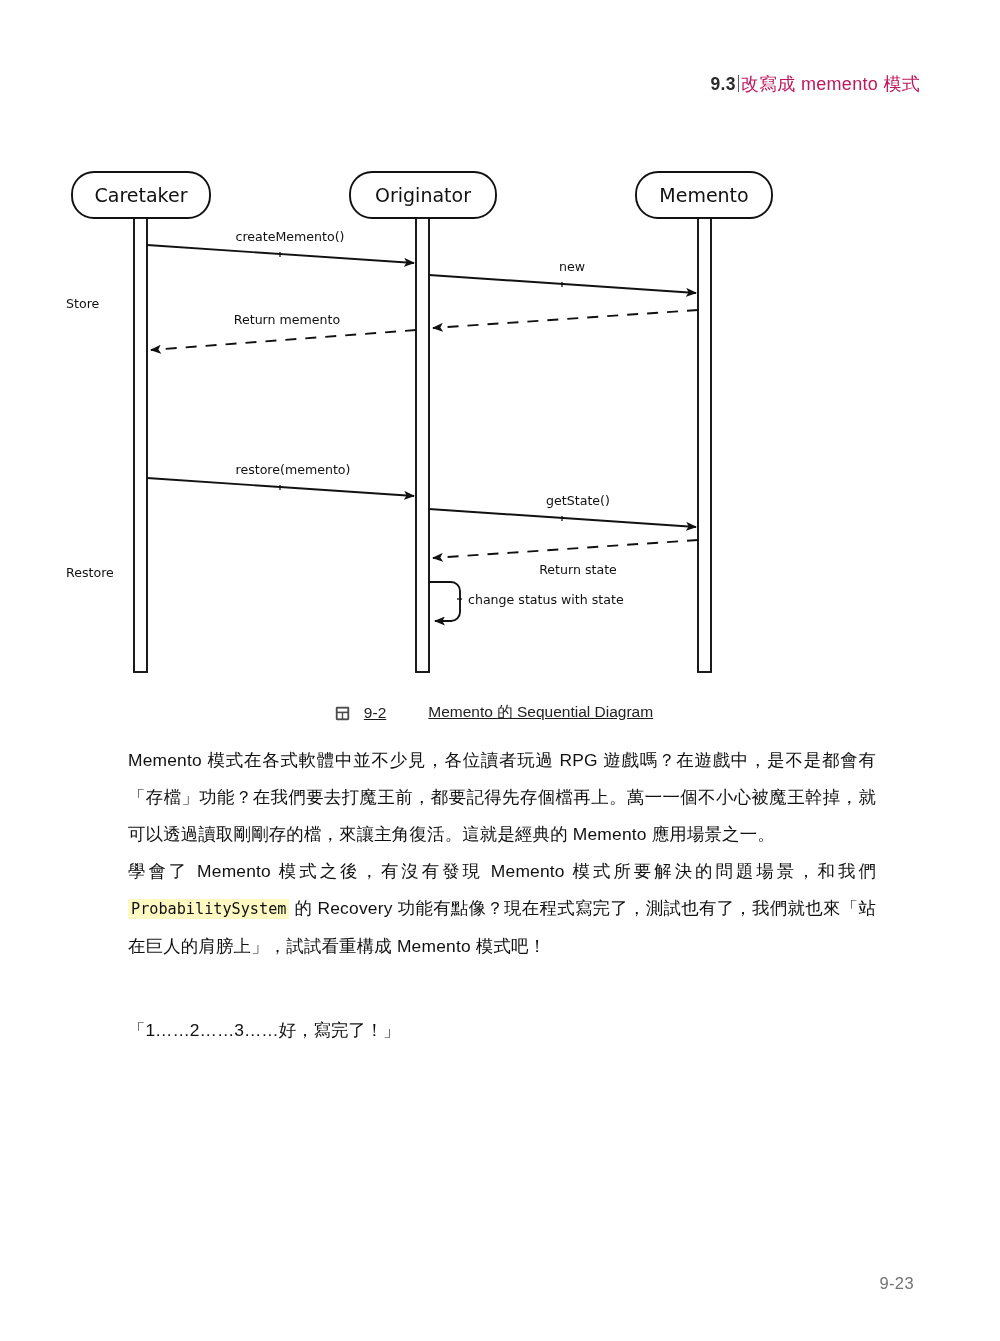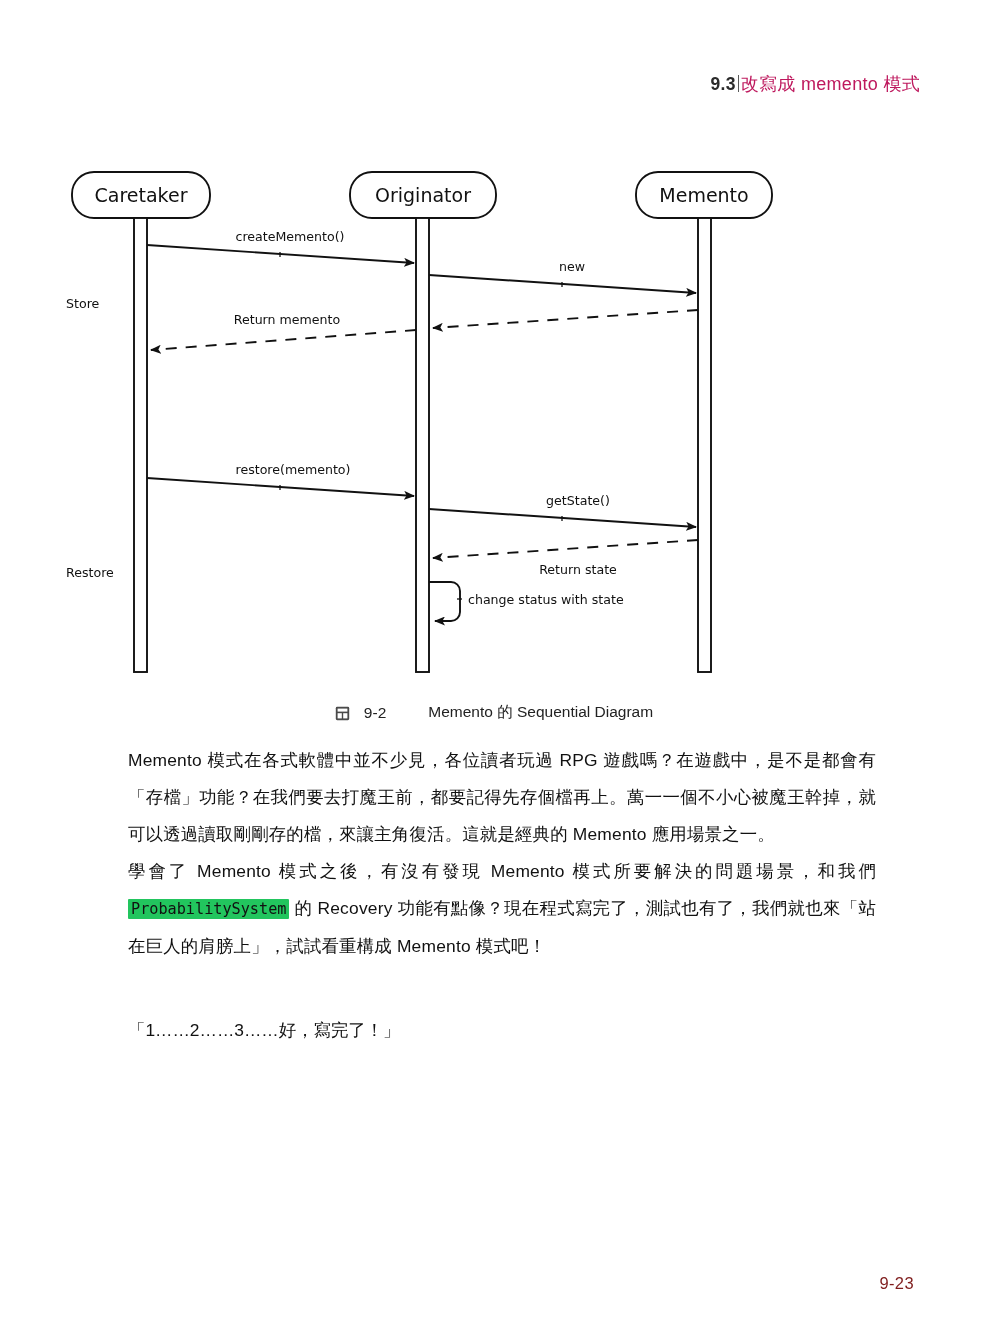--- a/index.html
+++ b/index.html
@@ -45,20 +45,21 @@
     font-size: 18px;
     color: #be185d;
   }
 
   
   .figure-wrap {
     position: absolute;
     top: 150px;
     left: 0;
     width: 988px;
+    text-decoration: underline;
   }
   .figure-svg {
     display: block;
     margin: 0 auto;
   }
   .figure-caption {
     margin-top: 12px;
     text-align: center;
     font-size: 15.5px;
     color: #222;
@@ -97,40 +98,40 @@
     font-size: 26px;
     font-weight: 600;
     letter-spacing: 0.5px;
     color: #000;
     margin: 44px 0 18px 0;
     line-height: 1.25;
   }
   code.inline-code {
     font-family: "DejaVu Sans Mono", "Liberation Mono", monospace;
     font-size: 15.2px;
-    background: #22c55e;
+    background: #fef9c3;
     padding: 1px 3px;
     border-radius: 1px;
     color: #111;
     letter-spacing: 0;
   }
   p.quote-par {
     margin: 47px 0 0 0;
     font-size: 17.4px;
     line-height: 37px;
     color: #111;
   }
 
   
   .page-footer {
     position: absolute;
     bottom: 48px;
     right: 86px;
     font-size: 16.5px;
-    color: #7f1d1d;
+    color: #737373;
     letter-spacing: 0.4px;
   }
 
   
   svg text {
     font-family: "DejaVu Sans", "Liberation Sans", sans-serif;
     fill: #111;
   }
   .lbl-actor { font-size: 19px; }
   .lbl-msg   { font-size: 12.6px; }

